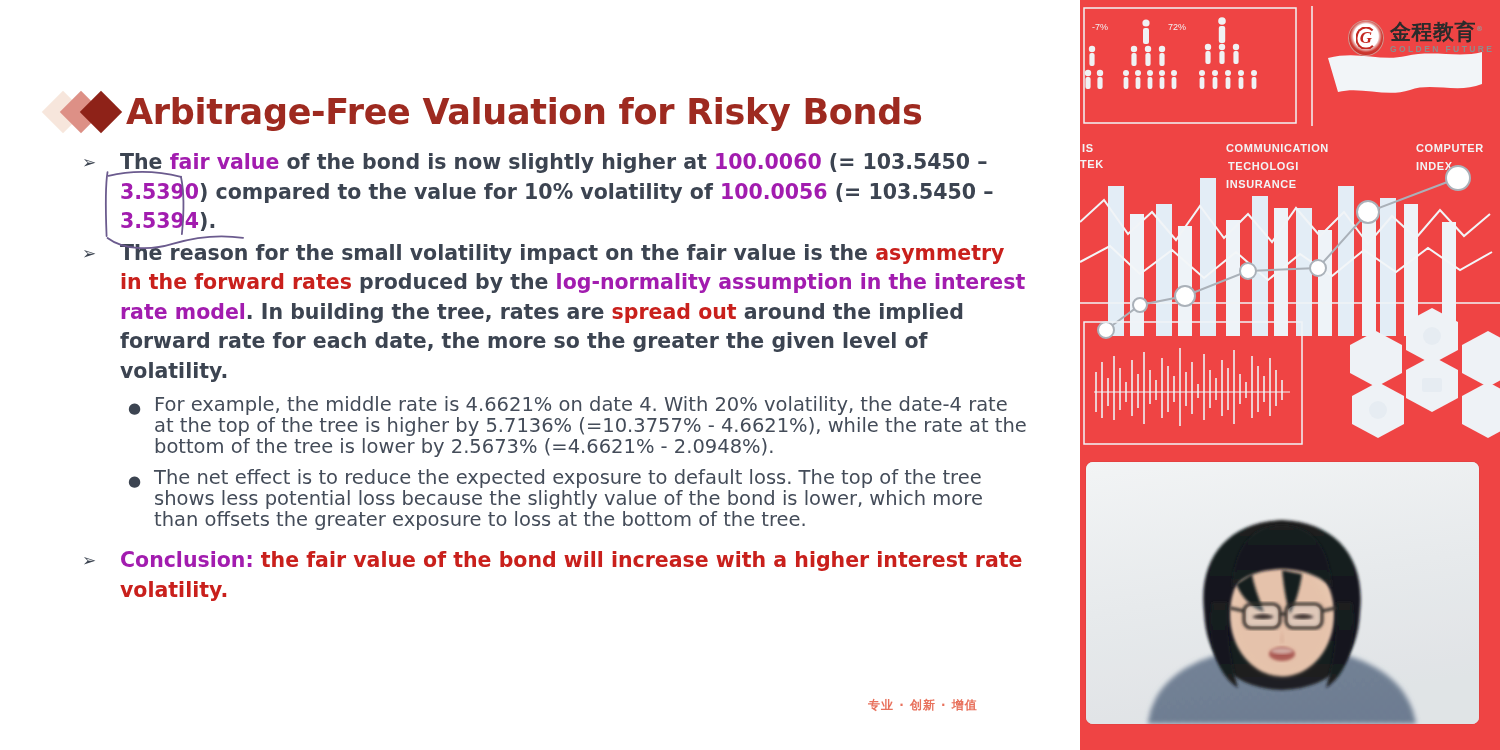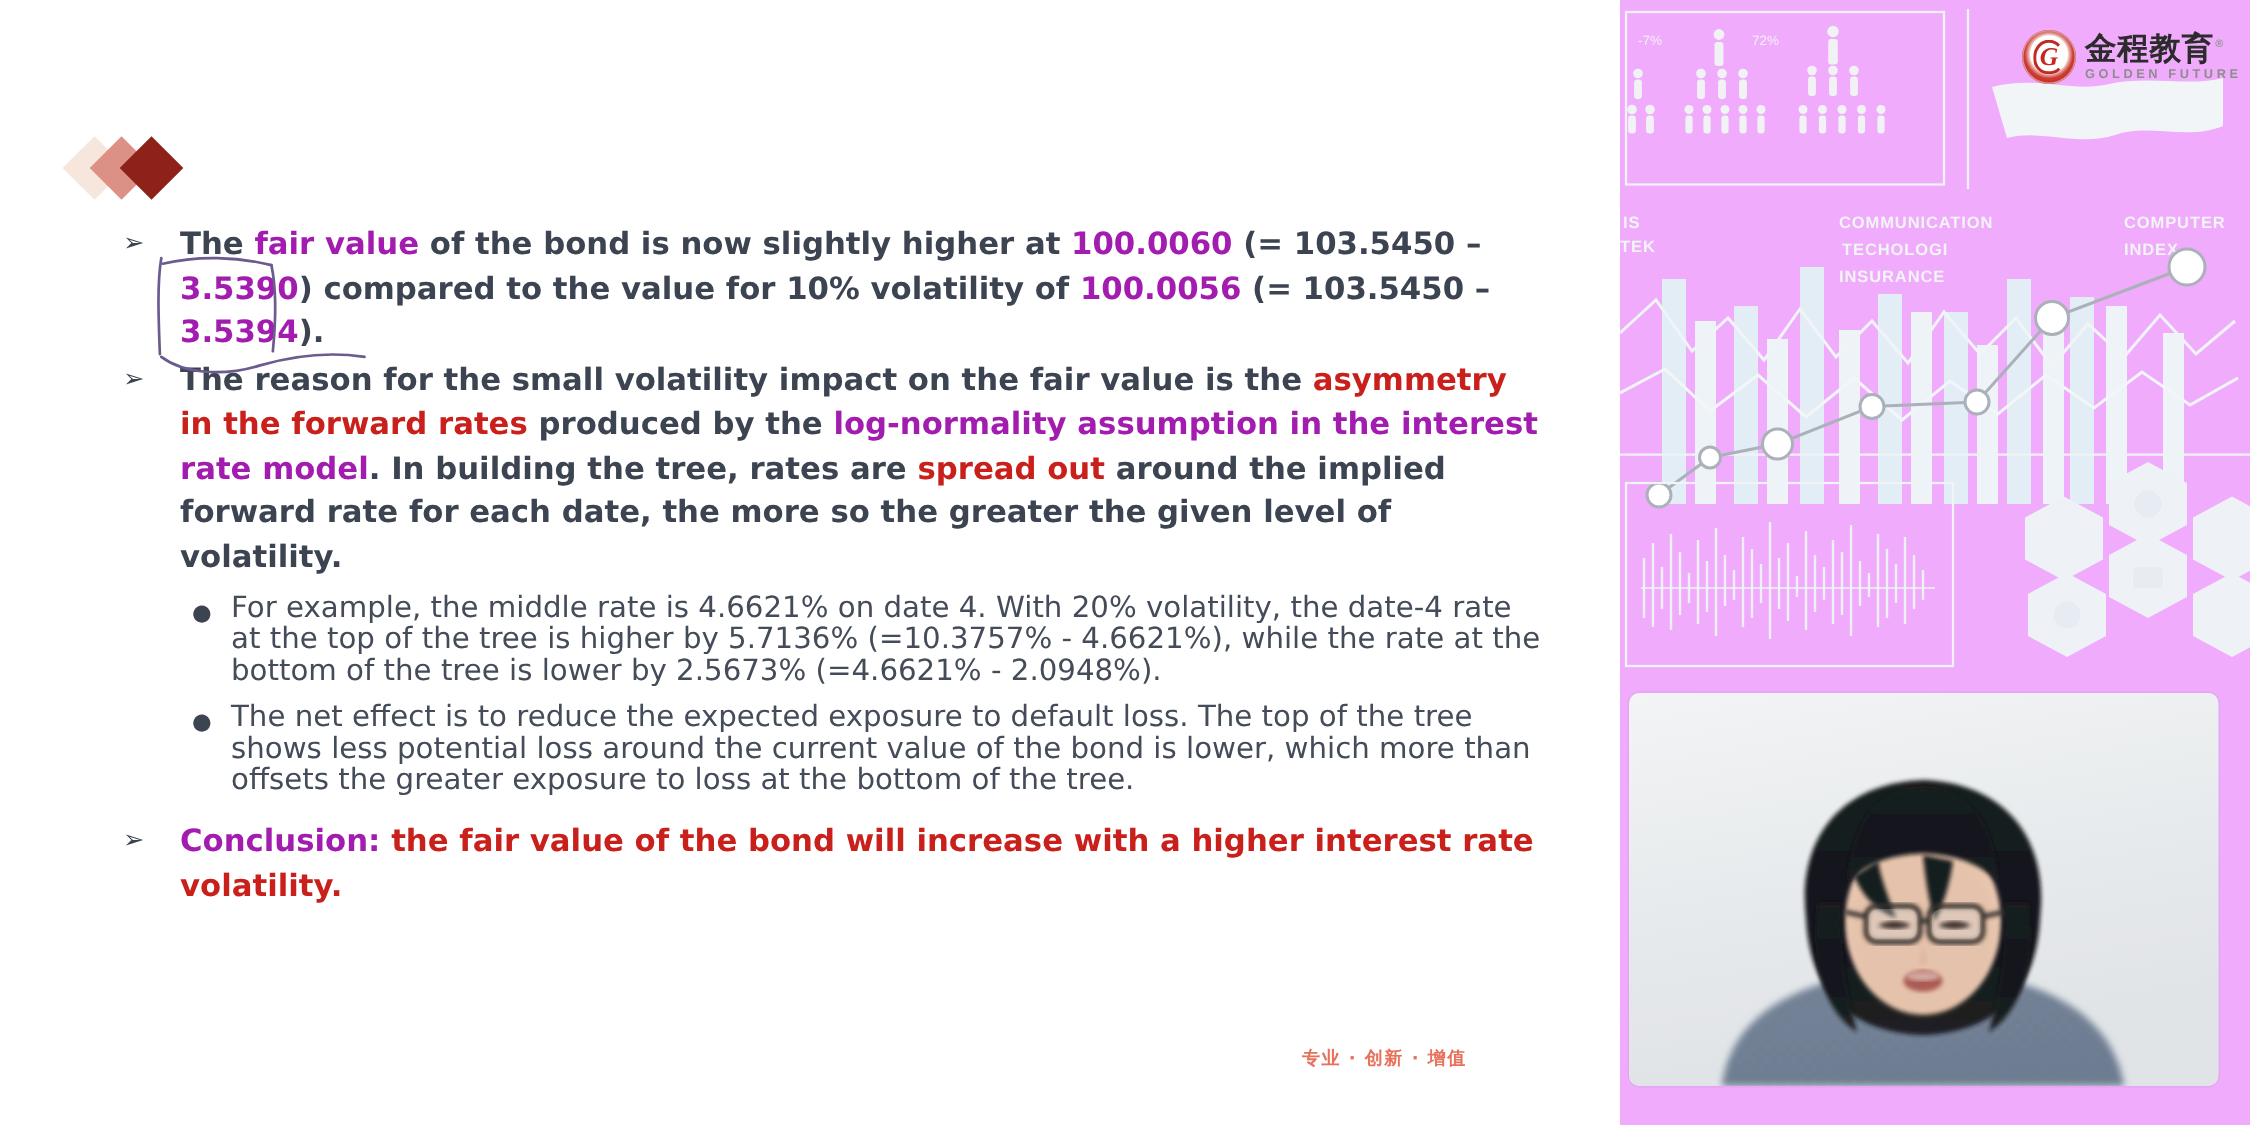--- a/index.html
+++ b/index.html
@@ -22,21 +22,21 @@
   }
 
   
   .right-panel {
     position: absolute;
     left: 1080px;
     top: 0;
     width: 420px;
     height: 750px;
     overflow: hidden;
-    background: #f0abfc;
+    background: #ef4444;
   }
   .deco-svg { position: absolute; left: 0; top: 0; }
 
   
   .logo {
     position: absolute;
     left: 1348px;
     top: 20px;
     display: flex;
     align-items: center;
@@ -447,20 +447,21 @@
       <span class="logo-en">GOLDEN FUTURE</span>
     </div>
   </div>
 
   <div class="title-row">
     <div class="title-diamonds">
       <div class="dia dia-1"></div>
       <div class="dia dia-2"></div>
       <div class="dia dia-3"></div>
     </div>
+    <div class="slide-title">Arbitrage-Free Valuation for Risky Bonds</div>
   </div>
 
   <div class="content">
 
     <div class="lvl1">
       <div class="arrow-bullet">➢</div>
       <div class="lvl1-text"><span class="plain">The </span><span class="b">fair value</span><span class="plain"> of the bond is now slightly higher at </span><span class="b">100.0060</span><span class="plain"> (= 103.5450 – </span><span class="b">3.5390</span><span class="plain">) compared to the value for 10% volatility of </span><span class="b">100.0056</span><span class="plain"> (= 103.5450 – </span><span class="b">3.5394</span><span class="plain">).</span></div>
     </div>
 
     <div class="lvl1">
@@ -468,21 +469,21 @@
       <div class="lvl1-text"><span class="plain">The reason for the small volatility impact on the fair value is the </span><span class="r">asymmetry in the forward rates</span><span class="plain"> produced by the </span><span class="b">log-normality assumption in the interest rate model</span><span class="plain">. In building the tree, rates are </span><span class="r">spread out</span><span class="plain"> around the implied forward rate for each date, the more so the greater the given level of volatility.</span></div>
     </div>
 
     <div class="lvl2-group">
       <div class="lvl2">
         <div class="dot-bullet">●</div>
         <div class="lvl2-text">For example, the middle rate is 4.6621% on date 4. With 20% volatility, the date-4 rate at the top of the tree is higher by 5.7136% (=10.3757% - 4.6621%), while the rate at the bottom of the tree is lower by 2.5673% (=4.6621% - 2.0948%).</div>
       </div>
       <div class="lvl2">
         <div class="dot-bullet">●</div>
-        <div class="lvl2-text">The net effect is to reduce the expected exposure to default loss. The top of the tree shows less potential loss around the current value of the bond is lower, which more than offsets the greater exposure to loss at the bottom of the tree.</div>
+        <div class="lvl2-text">The net effect is to reduce the expected exposure to default loss. The top of the tree shows less potential loss because the slightly value of the bond is lower, which more than offsets the greater exposure to loss at the bottom of the tree.</div>
       </div>
     </div>
 
     <div class="lvl1 concl-block">
       <div class="arrow-bullet">➢</div>
       <div class="lvl1-text"><span class="b">Conclusion: </span><span class="r">the fair value of the bond will increase with a higher interest rate volatility.</span></div>
     </div>
   </div>
 
   <svg class="annotation" width="170" height="95" viewBox="0 0 170 95">

